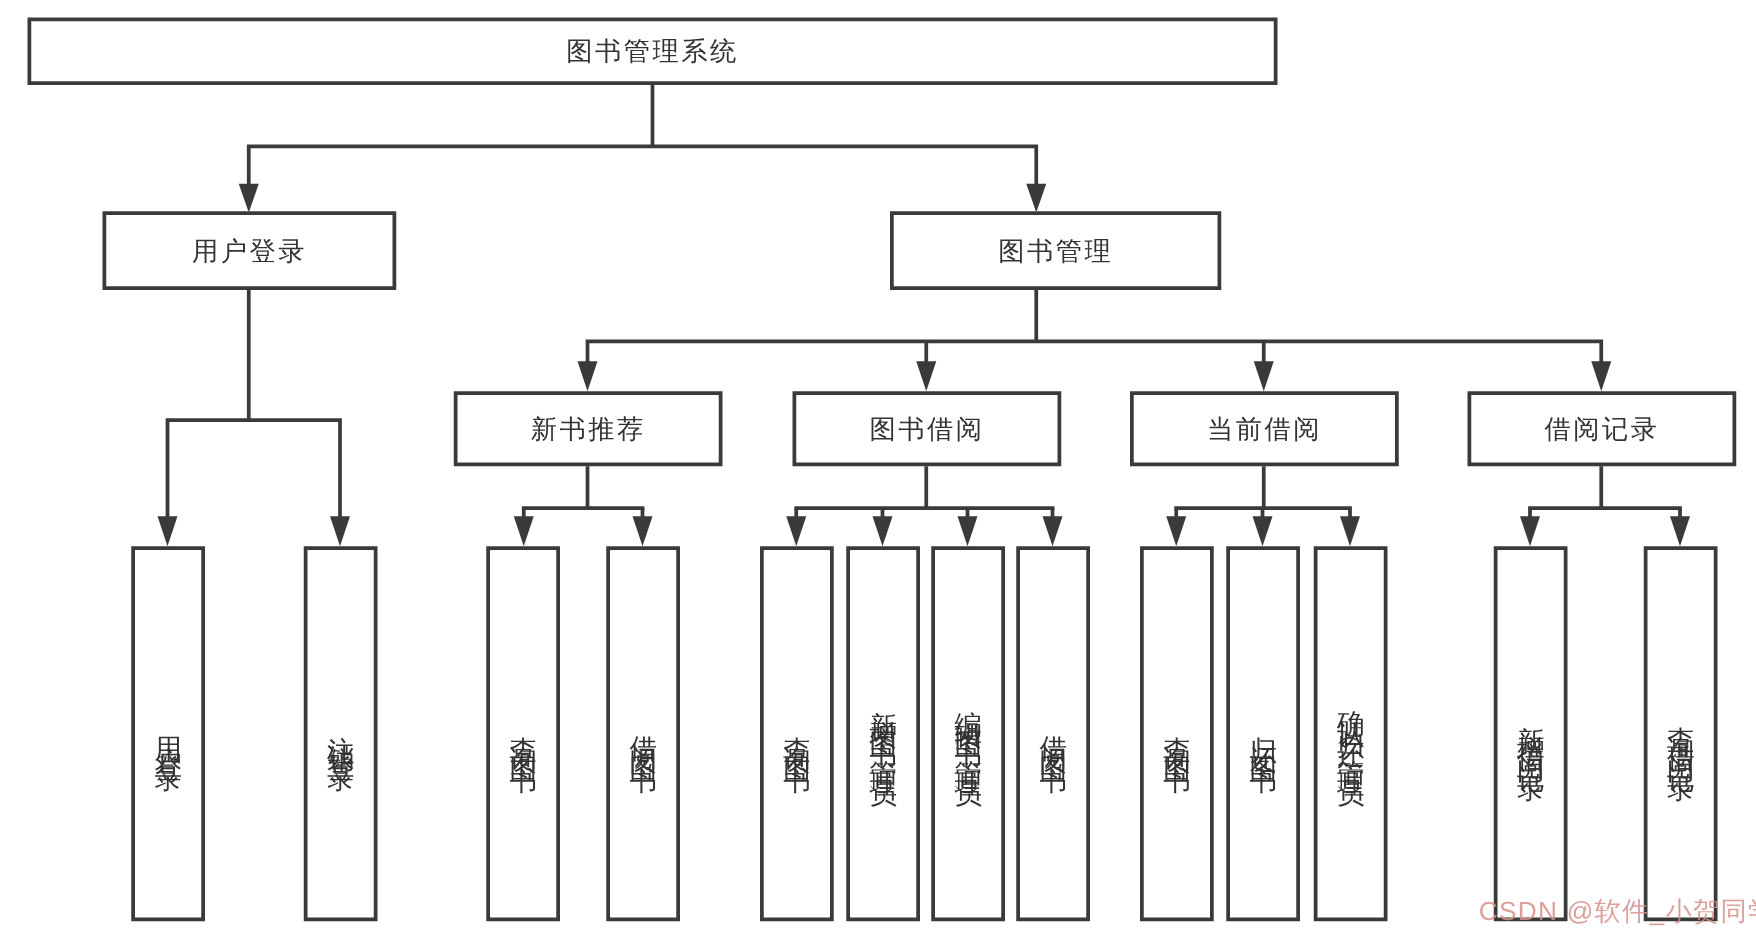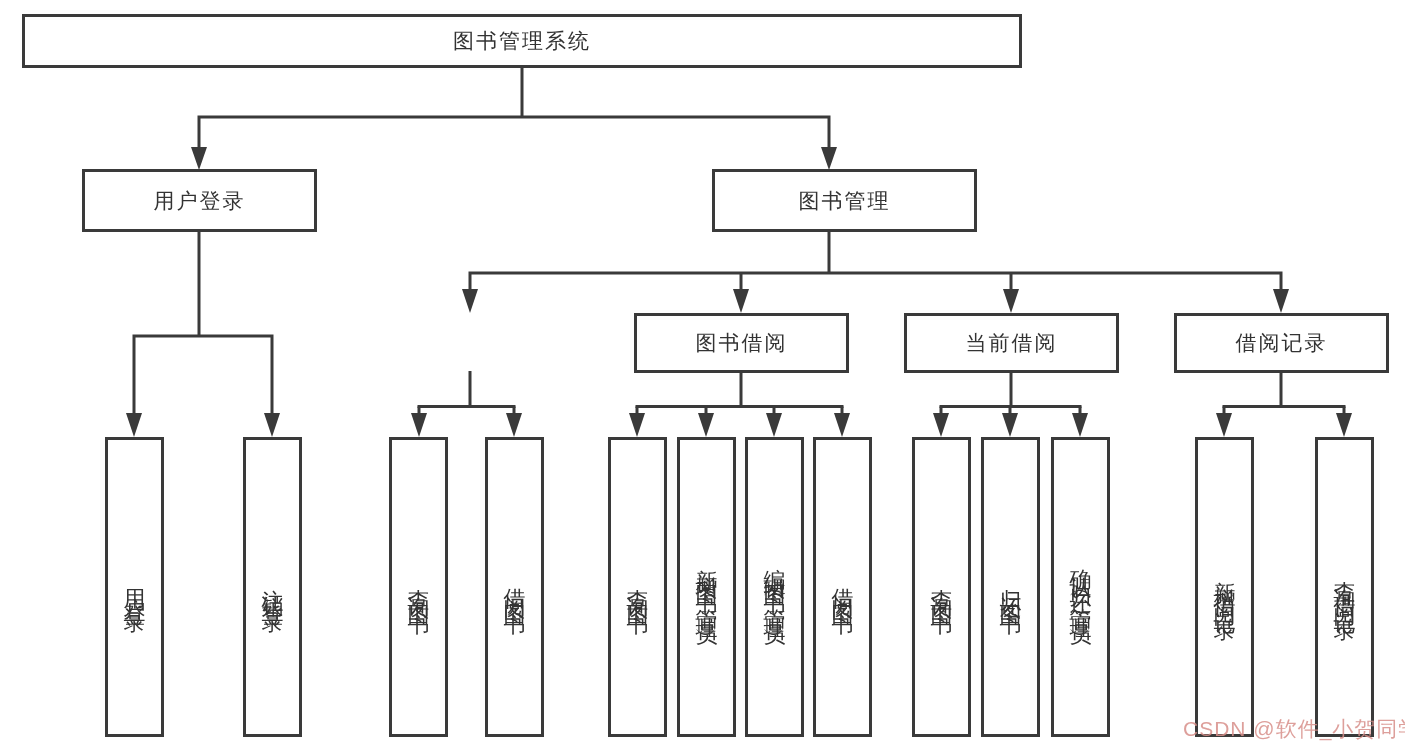--- a/index.html
+++ b/index.html
@@ -79,20 +79,23 @@
     <span class="hlabel">图书管理系统</span>
   </div>
 
   <div class="node n-user-login">
     <span class="hlabel">用户登录</span>
   </div>
   <div class="node n-book-mgmt">
     <span class="hlabel">图书管理</span>
   </div>
 
+  <div class="node n-l3 n-new-book">
+    <span class="hlabel">新书推荐</span>
+  </div>
   <div class="node n-l3 n-cur-borrow">
     <span class="hlabel">当前借阅</span>
   </div>
   <div class="node n-l3 n-book-borrow">
     <span class="hlabel">图书借阅</span>
   </div>
   <div class="node n-l3 n-borrow-rec">
     <span class="hlabel">借阅记录</span>
   </div>
 

